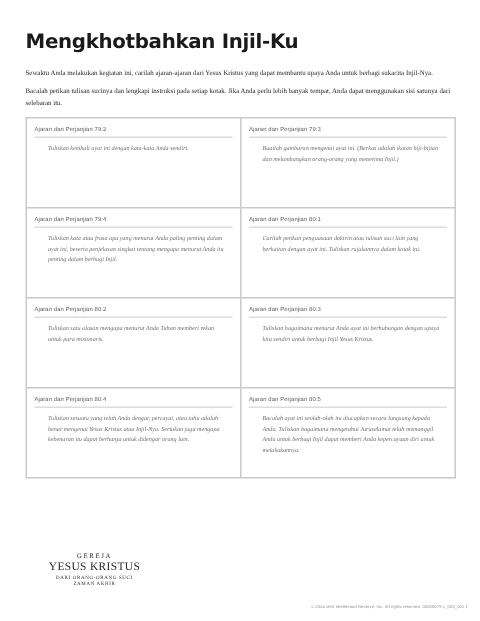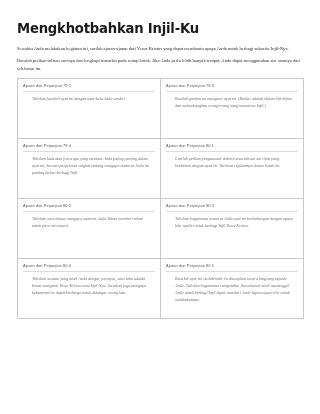--- a/index.html
+++ b/index.html
@@ -180,14 +180,23 @@
       <div class="cell-body">Tuliskan sesuatu yang telah Anda dengar, percayai, atau tahu adalah benar mengenai Yesus Kristus atau Injil-Nya. Sertakan juga mengapa kebenaran itu dapat berharga untuk didengar orang lain.</div>
     </div>
 
     <div class="cell">
       <div class="cell-header">Ajaran dan Perjanjian 80:5</div>
       <div class="cell-body">Bacalah ayat ini seolah-olah itu diucapkan secara langsung kepada Anda. Tuliskan bagaimana mengetahui Juruselamat telah memanggil Anda untuk berbagi Injil dapat memberi Anda kepercayaan diri untuk melakukannya.</div>
     </div>
 
   </div>
 
+  <div class="footer">
+    <div class="church-logo">
+      <div class="logo-line1">GEREJA</div>
+      <div class="logo-line2">YESUS KRISTUS</div>
+      <div class="logo-line3">DARI ORANG-ORANG SUCI</div>
+      <div class="logo-line4">ZAMAN AKHIR</div>
+    </div>
+    <div class="copyright">© 2024 oleh Intellectual Reserve, Inc. All rights reserved. 00000079 1_000_002 1</div>
+  </div>
 
 </div>
 
 </body></html>

